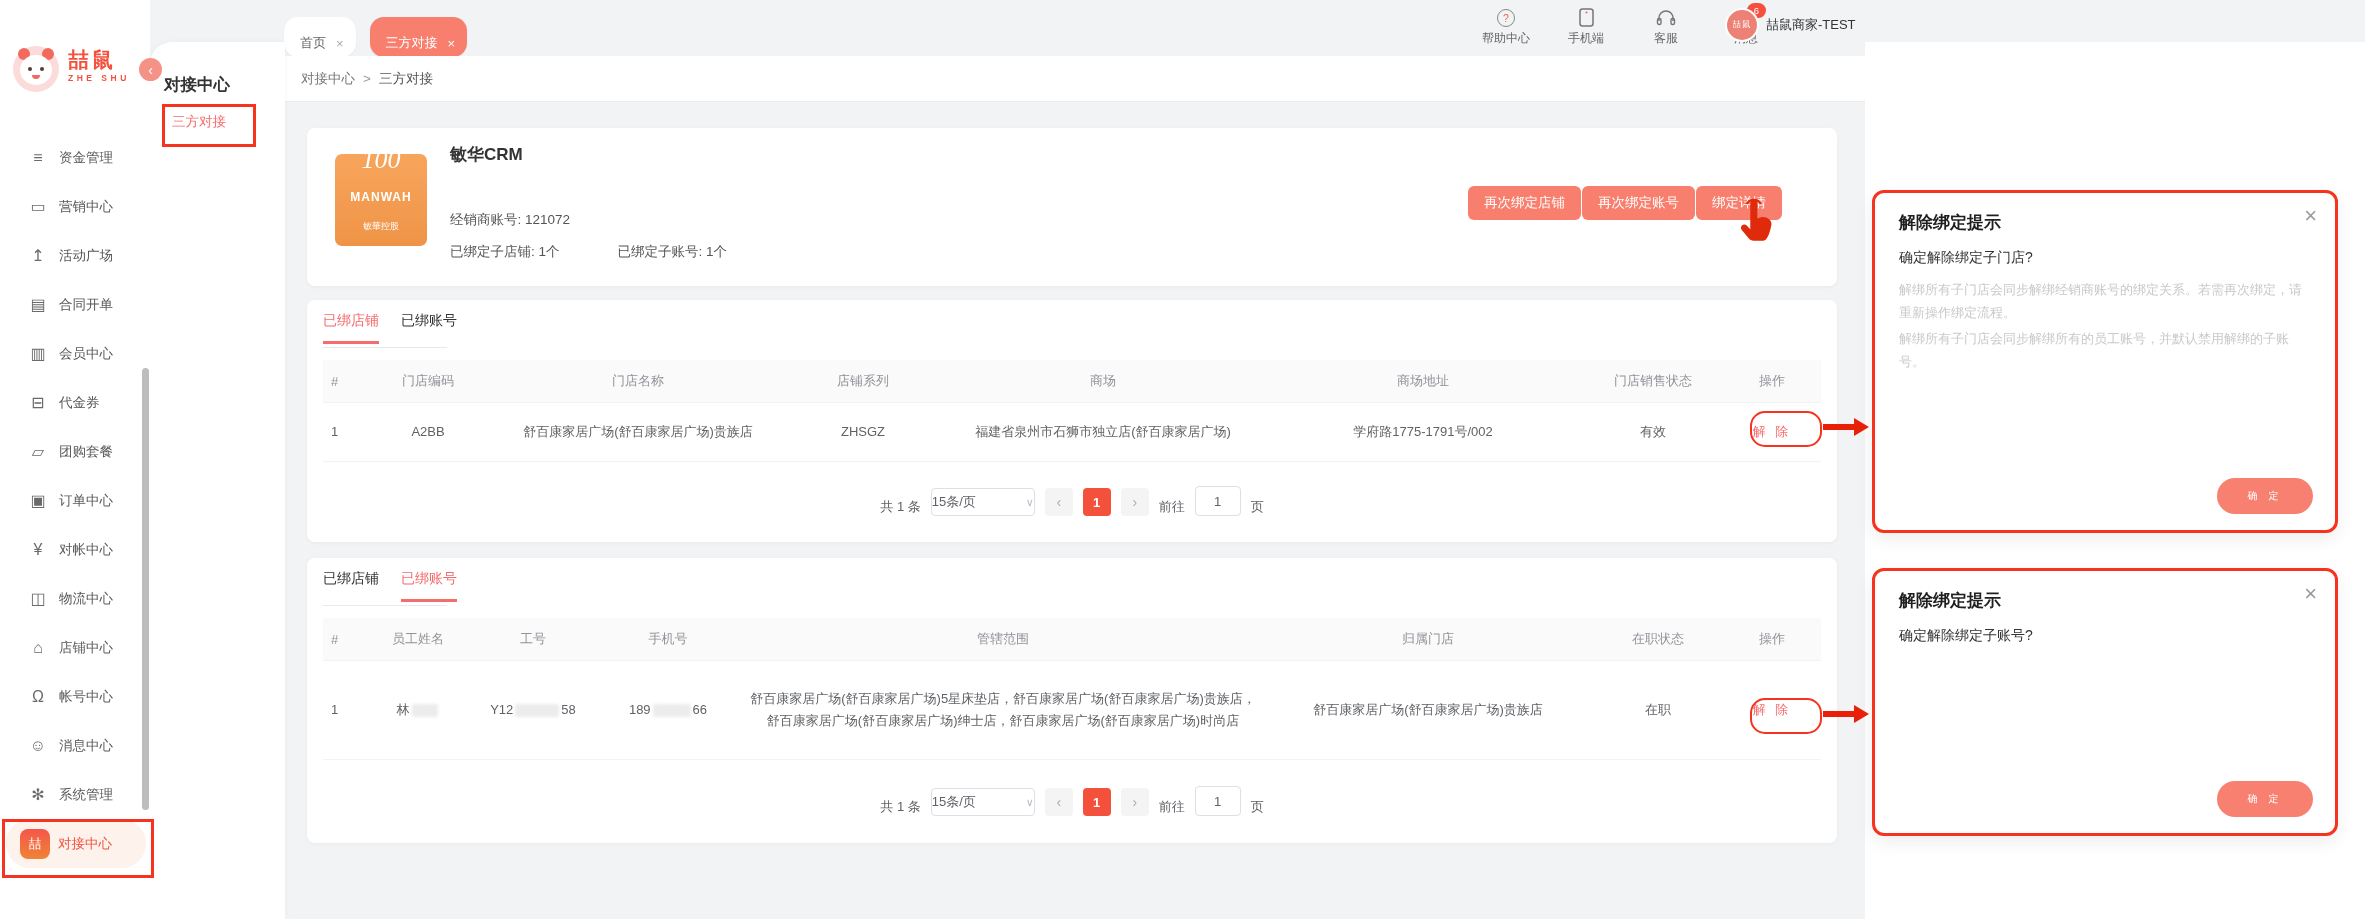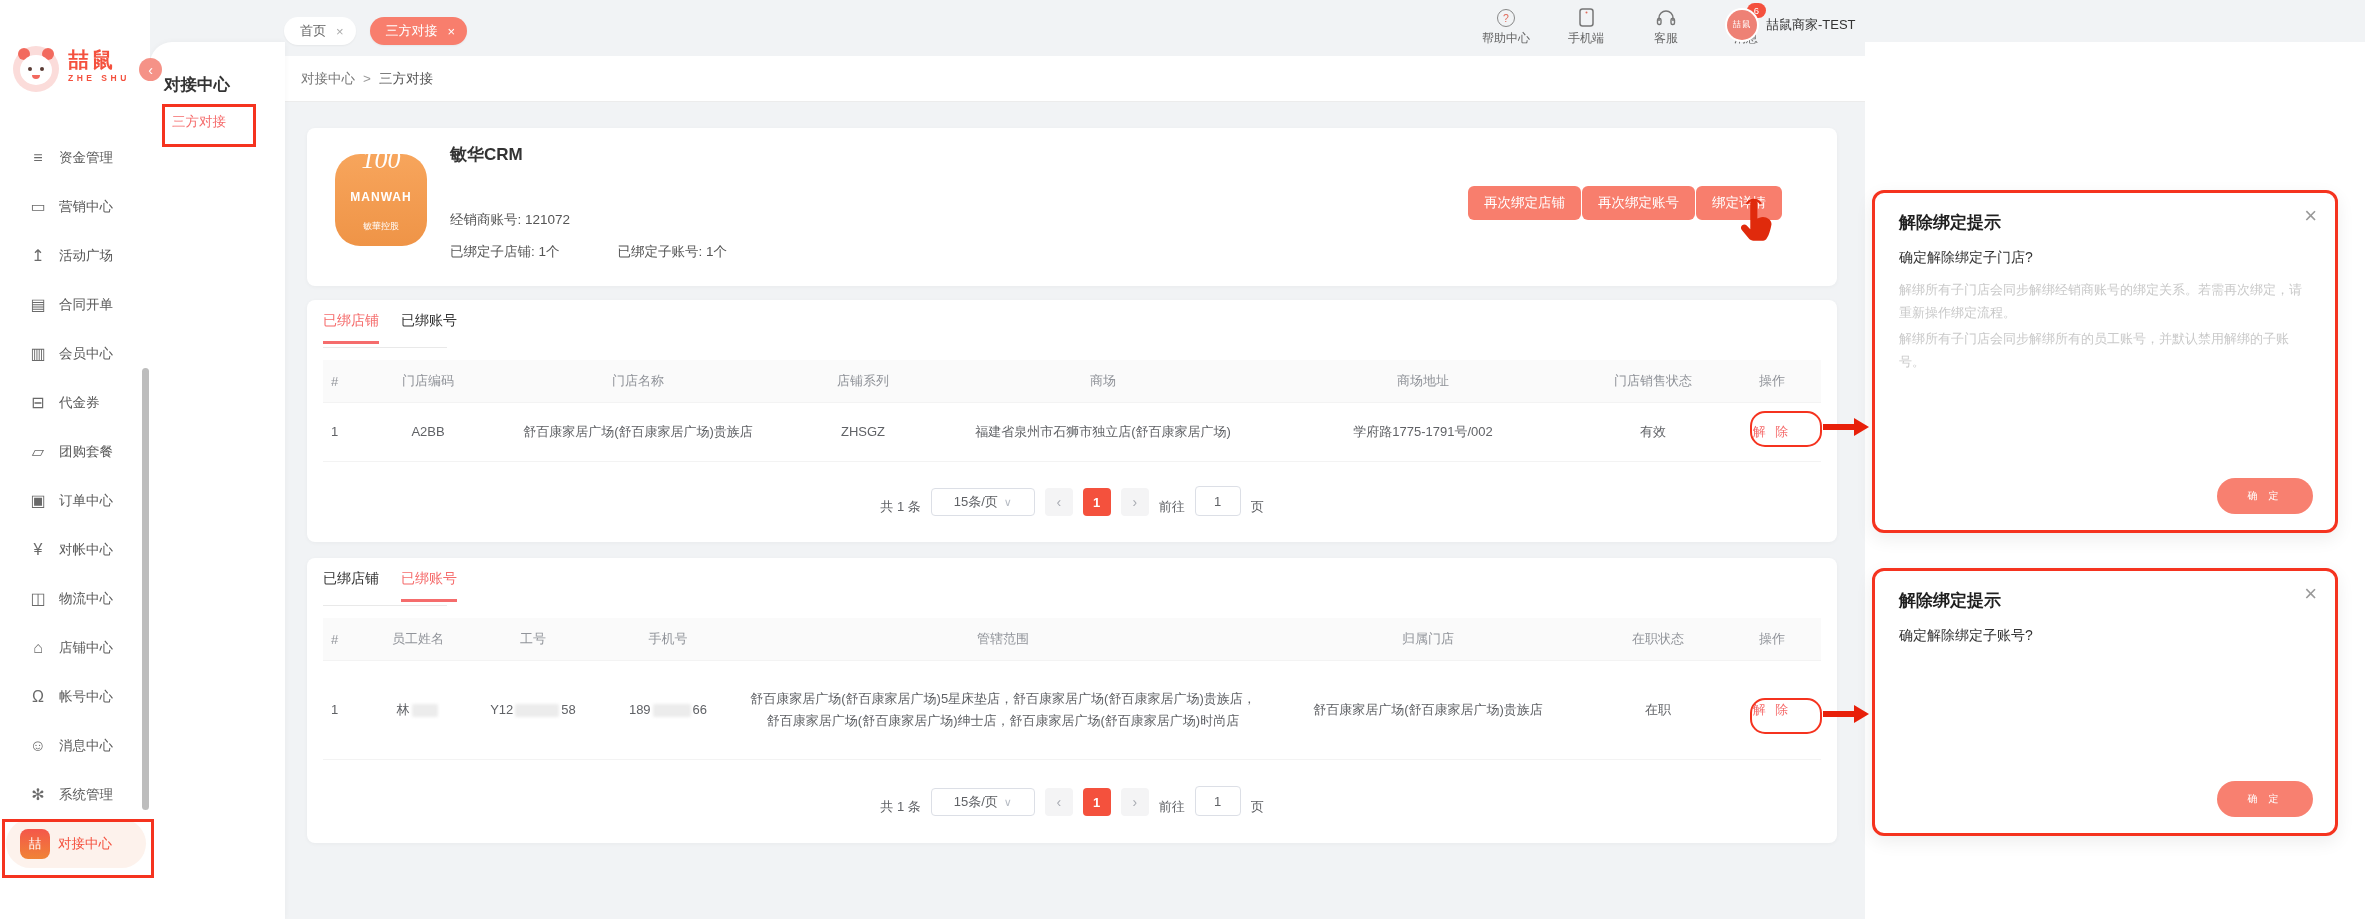--- a/index.html
+++ b/index.html
@@ -42,41 +42,41 @@
   .mi.active .mi-label{color:#f4503d;margin-left:8px;}
   #side-scrollbar{left:142px;top:368px;width:7px;height:442px;border-radius:4px;background:#bdbdbd;z-index:5;}
 
   
   .ws-title{left:164px;top:74px;font-size:16.5px;font-weight:bold;color:#333;z-index:5;}
   .ws-item{left:172px;top:113px;font-size:13.5px;color:#f56c6c;z-index:5;}
 
   
   #tabs-row{left:284px;top:17px;display:flex;gap:14px;z-index:2;}
   .tab-pill{height:28px;border-radius:14px;background:#fff;color:#666;font-size:13px;display:flex;align-items:center;
-            padding:0 12px 0 16px;box-shadow:0 1px 2px rgba(0,0,0,.05);}
+            padding:12px 12px 0 16px;box-shadow:0 1px 2px rgba(0,0,0,.05);}
   .tab-pill .x{margin-left:10px;font-size:13px;color:#aaa;}
   .tab-pill.active{background:#f87e6d;color:#fff;}
   .tab-pill.active .x{color:#fff;}
   #header-actions{left:1478px;top:7px;display:flex;gap:24px;z-index:2;}
   .ha{display:flex;flex-direction:column;align-items:center;width:56px;position:relative;}
   .ha .ic{height:20px;display:flex;align-items:flex-end;justify-content:center;color:#666;}
   .ha .lbl{font-size:12px;color:#666;margin-top:3px;white-space:nowrap;}
   .badge{position:absolute;top:-4px;right:8px;min-width:15px;height:15px;border-radius:8px;background:#f4503d;color:#fff;
          font-size:9.5px;display:flex;align-items:center;justify-content:center;padding:0 2px;}
   .help-ic{width:16px;height:16px;border:1.4px solid #888;border-radius:50%;font-size:10.5px;color:#e06a5a;
            display:flex;align-items:center;justify-content:center;}
   #user-chip{left:1727px;top:10px;display:flex;align-items:center;gap:9px;z-index:2;}
   .avatar{width:30px;height:30px;border-radius:50%;background:#ee8175;display:flex;align-items:center;justify-content:center;
           color:#fff;font-size:8.5px;letter-spacing:1px;box-shadow:0 0 0 2px #fff;}
   #user-chip .uname{font-size:13px;color:#333;}
 
   
   .card{background:#fff;border-radius:8px;box-shadow:0 1px 4px rgba(0,0,0,.04);}
   #crm-card{left:307px;top:128px;width:1530px;height:158px;z-index:2;}
-  .crm-logo{position:absolute;left:28px;top:26px;width:92px;height:92px;border-radius:25px;
+  .crm-logo{position:absolute;left:28px;top:26px;width:92px;height:92px;border-radius:7px;
             background:linear-gradient(180deg,#f7a55c,#ef9447);color:#fff;display:flex;flex-direction:column;
             align-items:center;justify-content:center;line-height:1.15;gap:16px;}
   .crm-logo .l1{font-family:"Liberation Serif",serif;font-style:italic;font-size:26px;}
   .crm-logo .l2{font-size:12px;font-weight:bold;letter-spacing:1px;}
   .crm-logo .l3{font-size:9px;margin-top:1px;}
   .crm-logo .l4{font-size:6.5px;}
   .crm-title{position:absolute;left:143px;top:15px;font-size:17px;font-weight:bold;color:#333;}
   .crm-desc{position:absolute;left:143px;top:45px;font-size:13px;color:#9a9a9a;}
   .crm-dealer{position:absolute;left:143px;top:83px;font-size:13.5px;color:#555;}
   .crm-bound{position:absolute;left:143px;top:115px;font-size:13.5px;color:#555;display:flex;gap:58px;}
@@ -103,21 +103,21 @@
   .blur-box{display:inline-block;height:13px;border-radius:2px;background:#ececec;vertical-align:middle;
             filter:blur(1.5px);margin:0 2px;}
   .w26{width:26px;} .w44{width:44px;} .w38{width:38px;}
 
   
   .pager{position:absolute;left:0;right:0;display:flex;align-items:flex-end;justify-content:center;gap:10px;
          font-size:13px;color:#606266;}
   #stores-card .pager{top:186px;}
   #accounts-card .pager{top:228px;}
   .sel{width:104px;height:28px;border:1px solid #dcdfe6;border-radius:4px;background:#fff;display:flex;align-items:center;
-       justify-content:space-between;padding:0 22px;box-sizing:border-box;color:#606266;}
+       justify-content:space-between;padding:0 0;box-sizing:border-box;color:#606266;}
   .sel .car{color:#b7bcc4;font-size:11px;}
   .pg-btn{width:28px;height:28px;border-radius:4px;background:#f4f4f5;color:#a8abb2;display:flex;align-items:center;
           justify-content:center;font-size:14px;}
   .pg-cur{width:28px;height:28px;border-radius:4px;background:#f4513d;color:#fff;display:flex;align-items:center;
           justify-content:center;font-size:13px;font-weight:bold;}
   .goto-input{width:40px;height:26px;border:1px solid #dcdfe6;border-radius:4px;text-align:center;font-size:13px;
               color:#606266;outline:none;font-family:inherit;}
 
   
   .dialog{position:absolute;left:1872px;width:466px;background:#fff;border:3px solid #f5331f;border-radius:12px;

